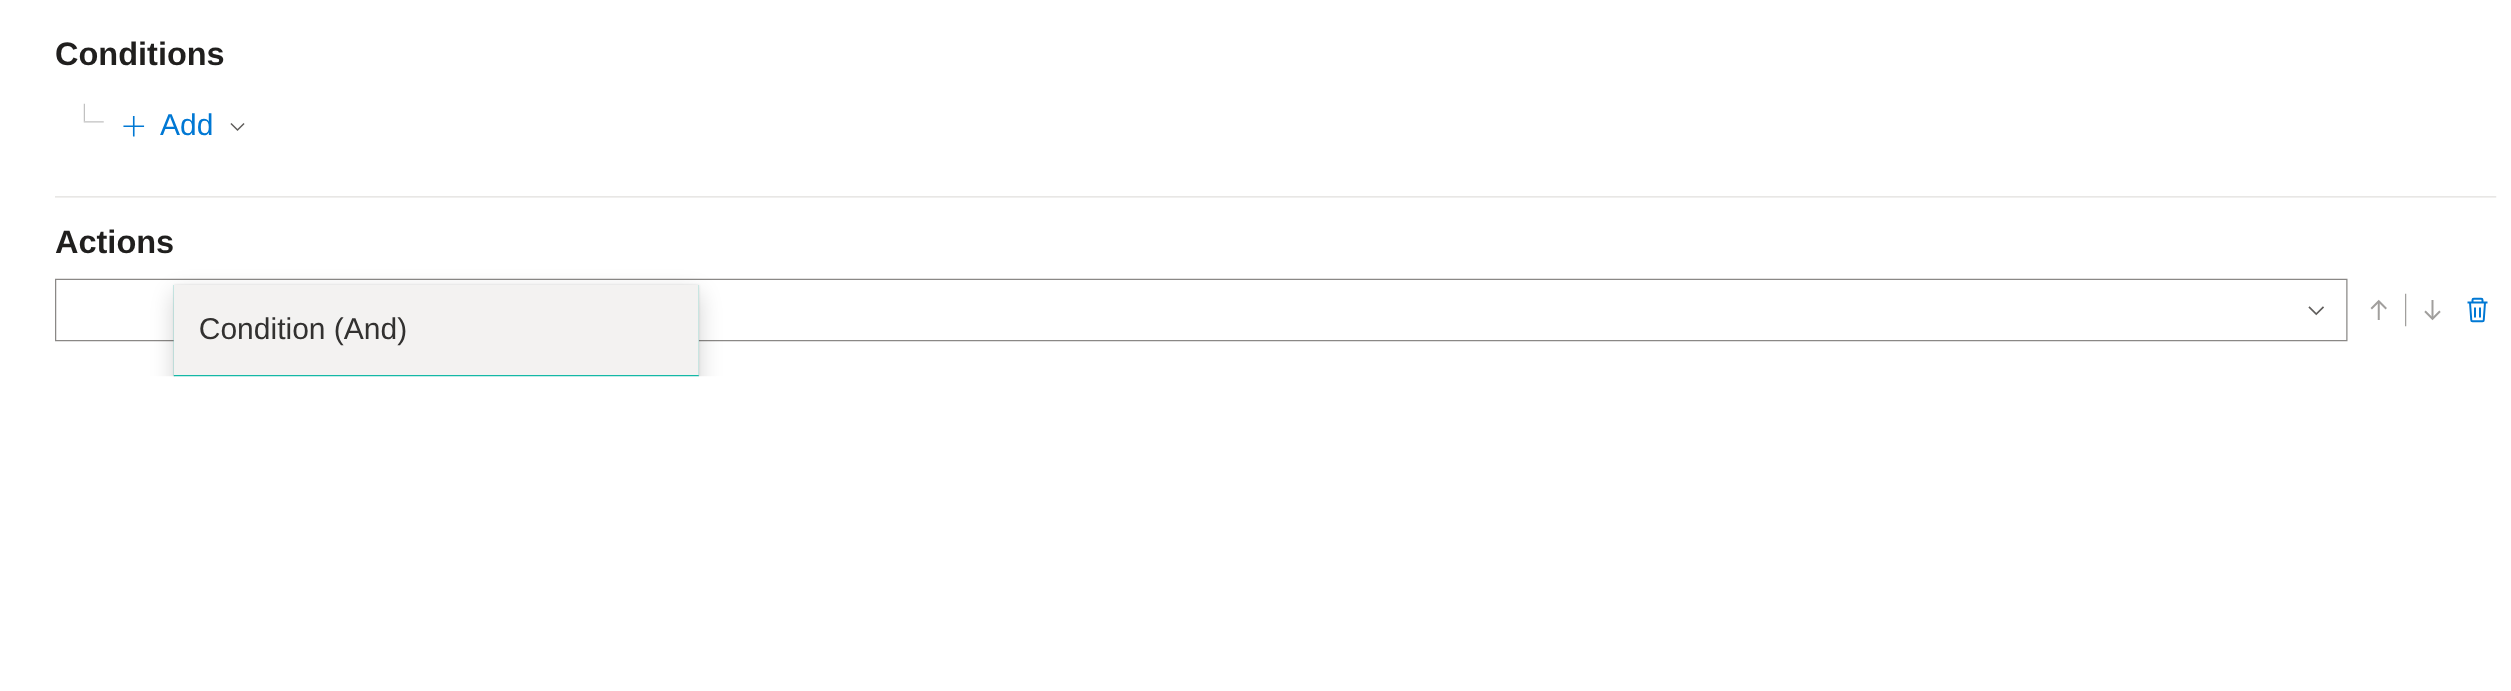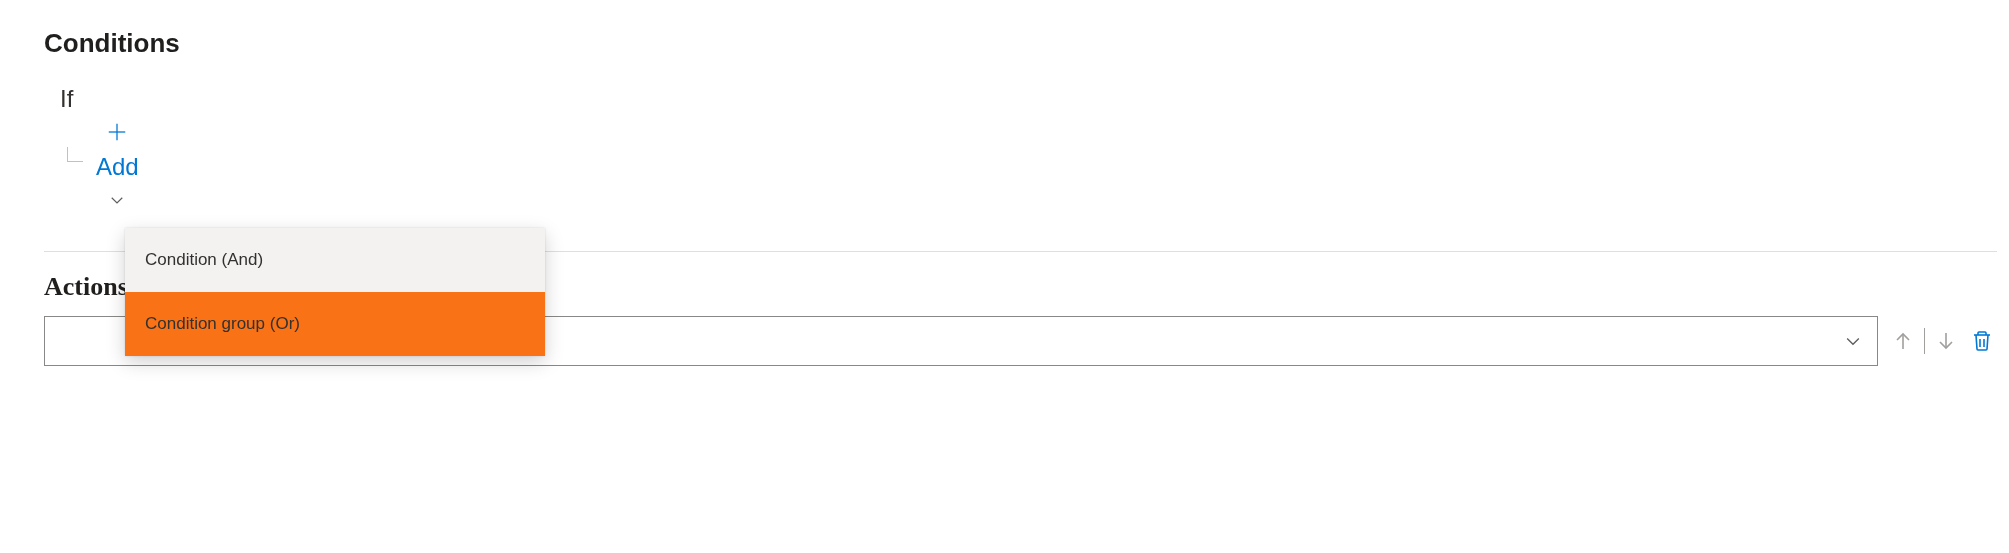--- a/index.html
+++ b/index.html
@@ -60,57 +60,55 @@
       background: #c1c1c1;
     }
     .add-button {
       display: inline-flex;
       align-items: center;
       gap: 10px;
       color: #0078d4;
       cursor: pointer;
       font-size: 24px;
       padding: 2px 4px;
-      flex-direction: column;
     }
     .plus-icon svg {
       display: block;
     }
     .chevron-down svg {
       display: block;
     }
     .divider {
       border: none;
       border-top: 1px solid #e1dfdd;
       margin: 40px 0 20px 0;
     }
     .dropdown-menu {
       position: absolute;
       top: 200px;
-      left: 81px;
+      left: 95px;
       width: 420px;
-      background: #f97316;
+      background: #14b8a6;
       box-shadow: 0 6px 18px rgba(0,0,0,0.18), 0 0 2px rgba(0,0,0,0.12);
-      font-size: 17px;
+      font-size: 24px;
       z-index: 10;
     }
     .dropdown-item {
       padding: 22px 20px;
       cursor: pointer;
       color: #323130;
     }
     .dropdown-item.highlighted {
       background: #f3f2f1;
     }
     .actions-header {
       font-weight: 600;
       font-size: 26px;
       color: #201f1e;
       margin-bottom: 14px;
-      font-family: Liberation Serif, serif;
     }
     .actions-row {
       display: flex;
       align-items: center;
       gap: 10px;
     }
     .action-select {
       flex: 1;
       border: 1px solid #8a8886;
       height: 50px;
@@ -159,21 +157,20 @@
     }
   </style>
 </head>
 <body>
 
 <div class="wrapper">
 
   <h2 class="section-header">Conditions</h2>
 
   <div class="conditions-body">
-    <div class="if-label">If</div>
     <div class="add-row">
       <span class="tree-connector"></span>
       <span class="add-button">
         <span class="plus-icon">
           <svg width="22" height="22" viewBox="0 0 24 24" fill="none" stroke="#0078d4" stroke-width="1.4">
             <line x1="12" y1="3" x2="12" y2="21"></line>
             <line x1="3" y1="12" x2="21" y2="12"></line>
           </svg>
         </span>
         <span>Add</span>

